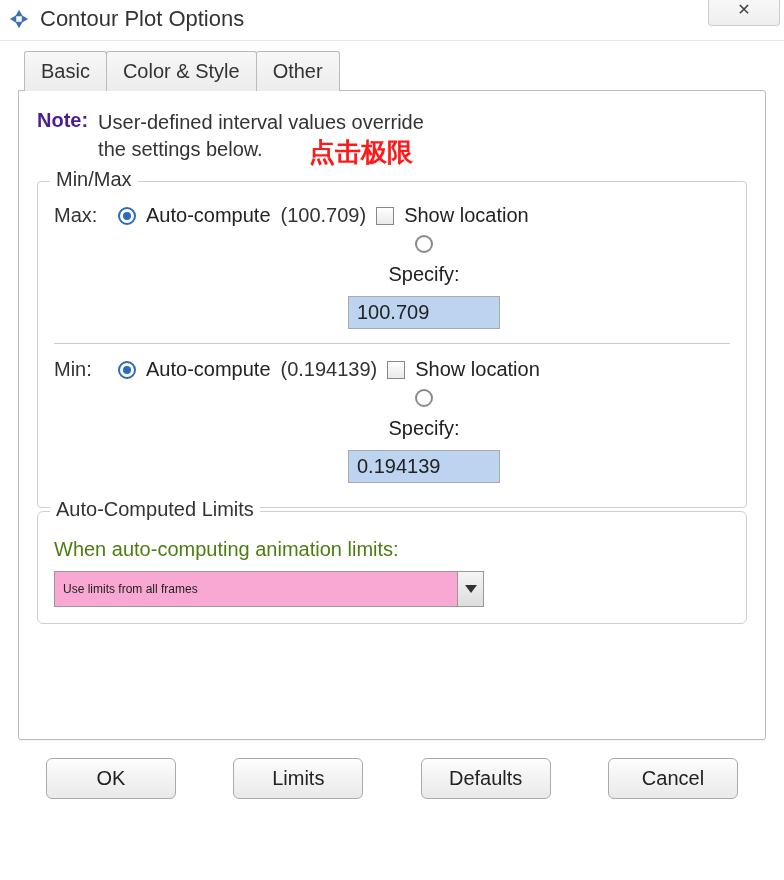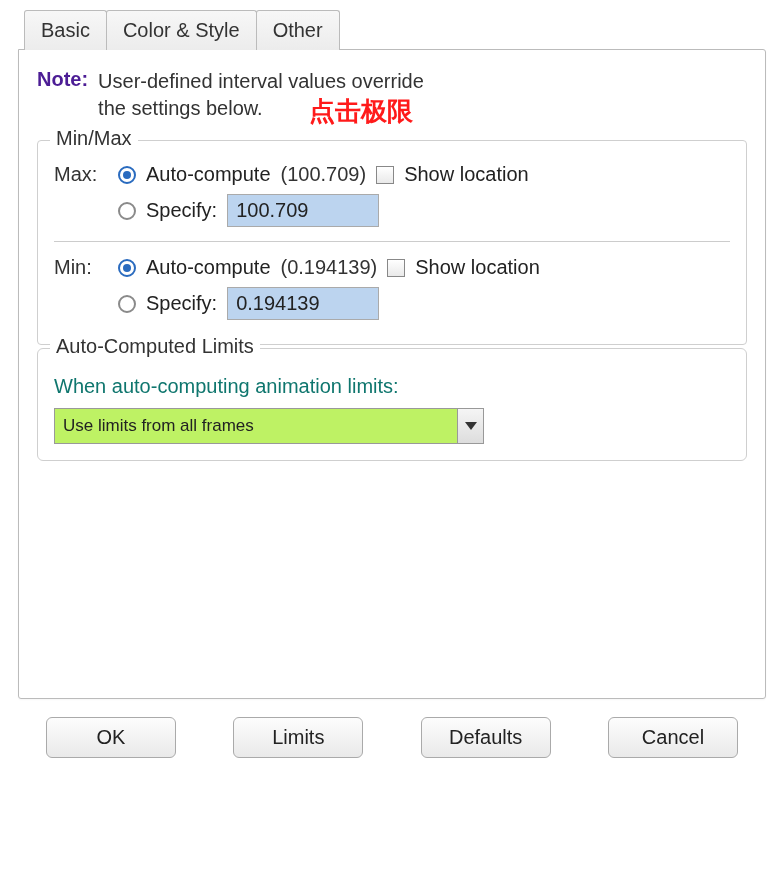--- a/index.html
+++ b/index.html
@@ -145,21 +145,21 @@
     align-items: center;
     gap: 10px;
     margin: 8px 0;
     font-size: 20px;
   }
   .row .label-col {
     width: 54px;
     text-align: left;
     color: #333;
   }
-  .row.indent { padding-left: 64px; }
+  .row.indent { padding-left: 64px; flex-direction: column; }
   .radio {
     width: 18px; height: 18px;
     border-radius: 50%;
     border: 2px solid #2a6bbf;
     position: relative;
     display: inline-block;
     flex-shrink: 0;
   }
   .radio.selected::after {
     content:"";
@@ -187,31 +187,31 @@
     background: #bcd4ef;
     color: #222;
   }
   .divider {
     border: none;
     border-top: 1px solid #ccc;
     margin: 14px 0;
   }
   .acl-label {
     font-size: 20px;
-    color: #0f766e;
+    color: #4d7c0f;
     margin: 12px 0 10px 0;
   }
   .select {
     width: 430px;
     height: 36px;
     border: 1px solid #999;
     display: flex;
     align-items: stretch;
-    font-size: 17px;
-    background: #bef264;
+    font-size: 12px;
+    background: #f9a8d4;
   }
   .select .select-text {
     flex: 1;
     padding: 4px 8px;
     display:flex;
     align-items:center;
   }
   .select .select-btn {
     width: 26px;
     border-left: 1px solid #999;
@@ -237,20 +237,34 @@
     color: #222;
     text-align: center;
   }
   .paren { color:#333; }
 </style>
 </head>
 <body>
 
 <div class="window">
 
+  <div class="titlebar">
+    <span class="app-icon">
+      <svg viewBox="0 0 24 24" width="22" height="22">
+        <polygon points="12,2 16,9 8,9" fill="#3b6fb6"></polygon>
+        <polygon points="12,22 16,15 8,15" fill="#3b6fb6"></polygon>
+        <polygon points="2,12 9,8 9,16" fill="#3b6fb6"></polygon>
+        <polygon points="22,12 15,8 15,16" fill="#3b6fb6"></polygon>
+      </svg>
+    </span>
+    <span class="title">Contour Plot Options</span>
+    <div class="close-group">
+      <span>✕</span>
+    </div>
+  </div>
 
   <div class="content">
 
     <div class="tabstrip">
       <div class="tab"><span>Basic</span></div>
       <div class="tab"><span>Color &amp; Style</span></div>
       <div class="tab"><span>Other</span></div>
     </div>
 
     <div class="tabpanel">

